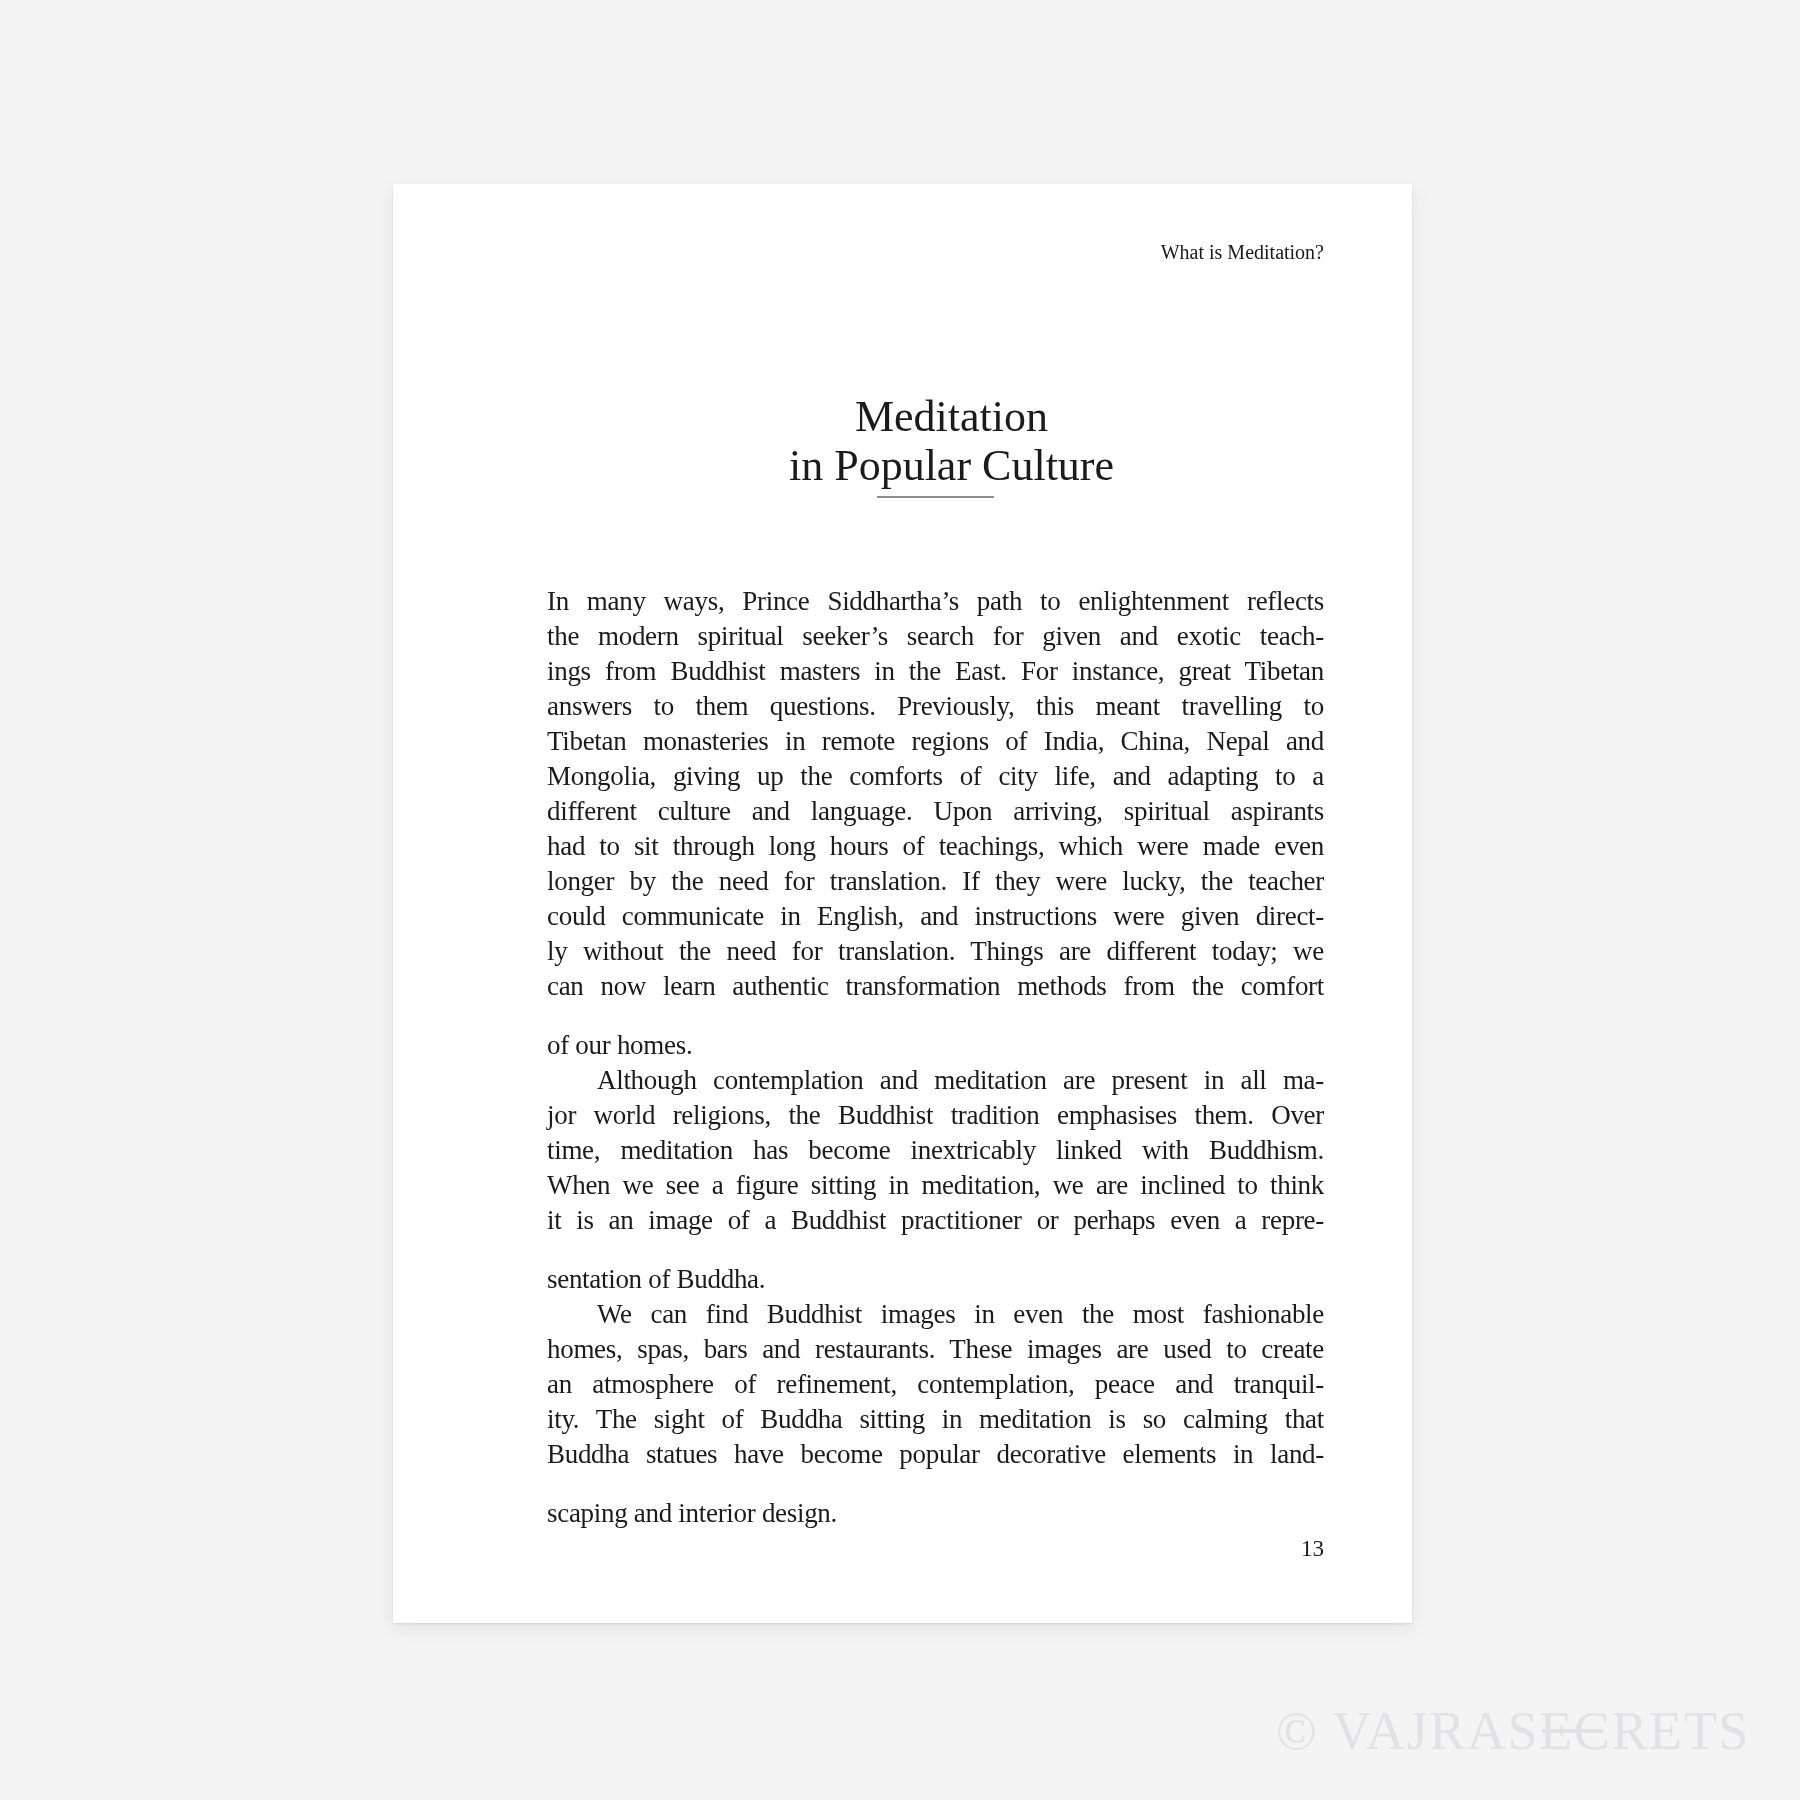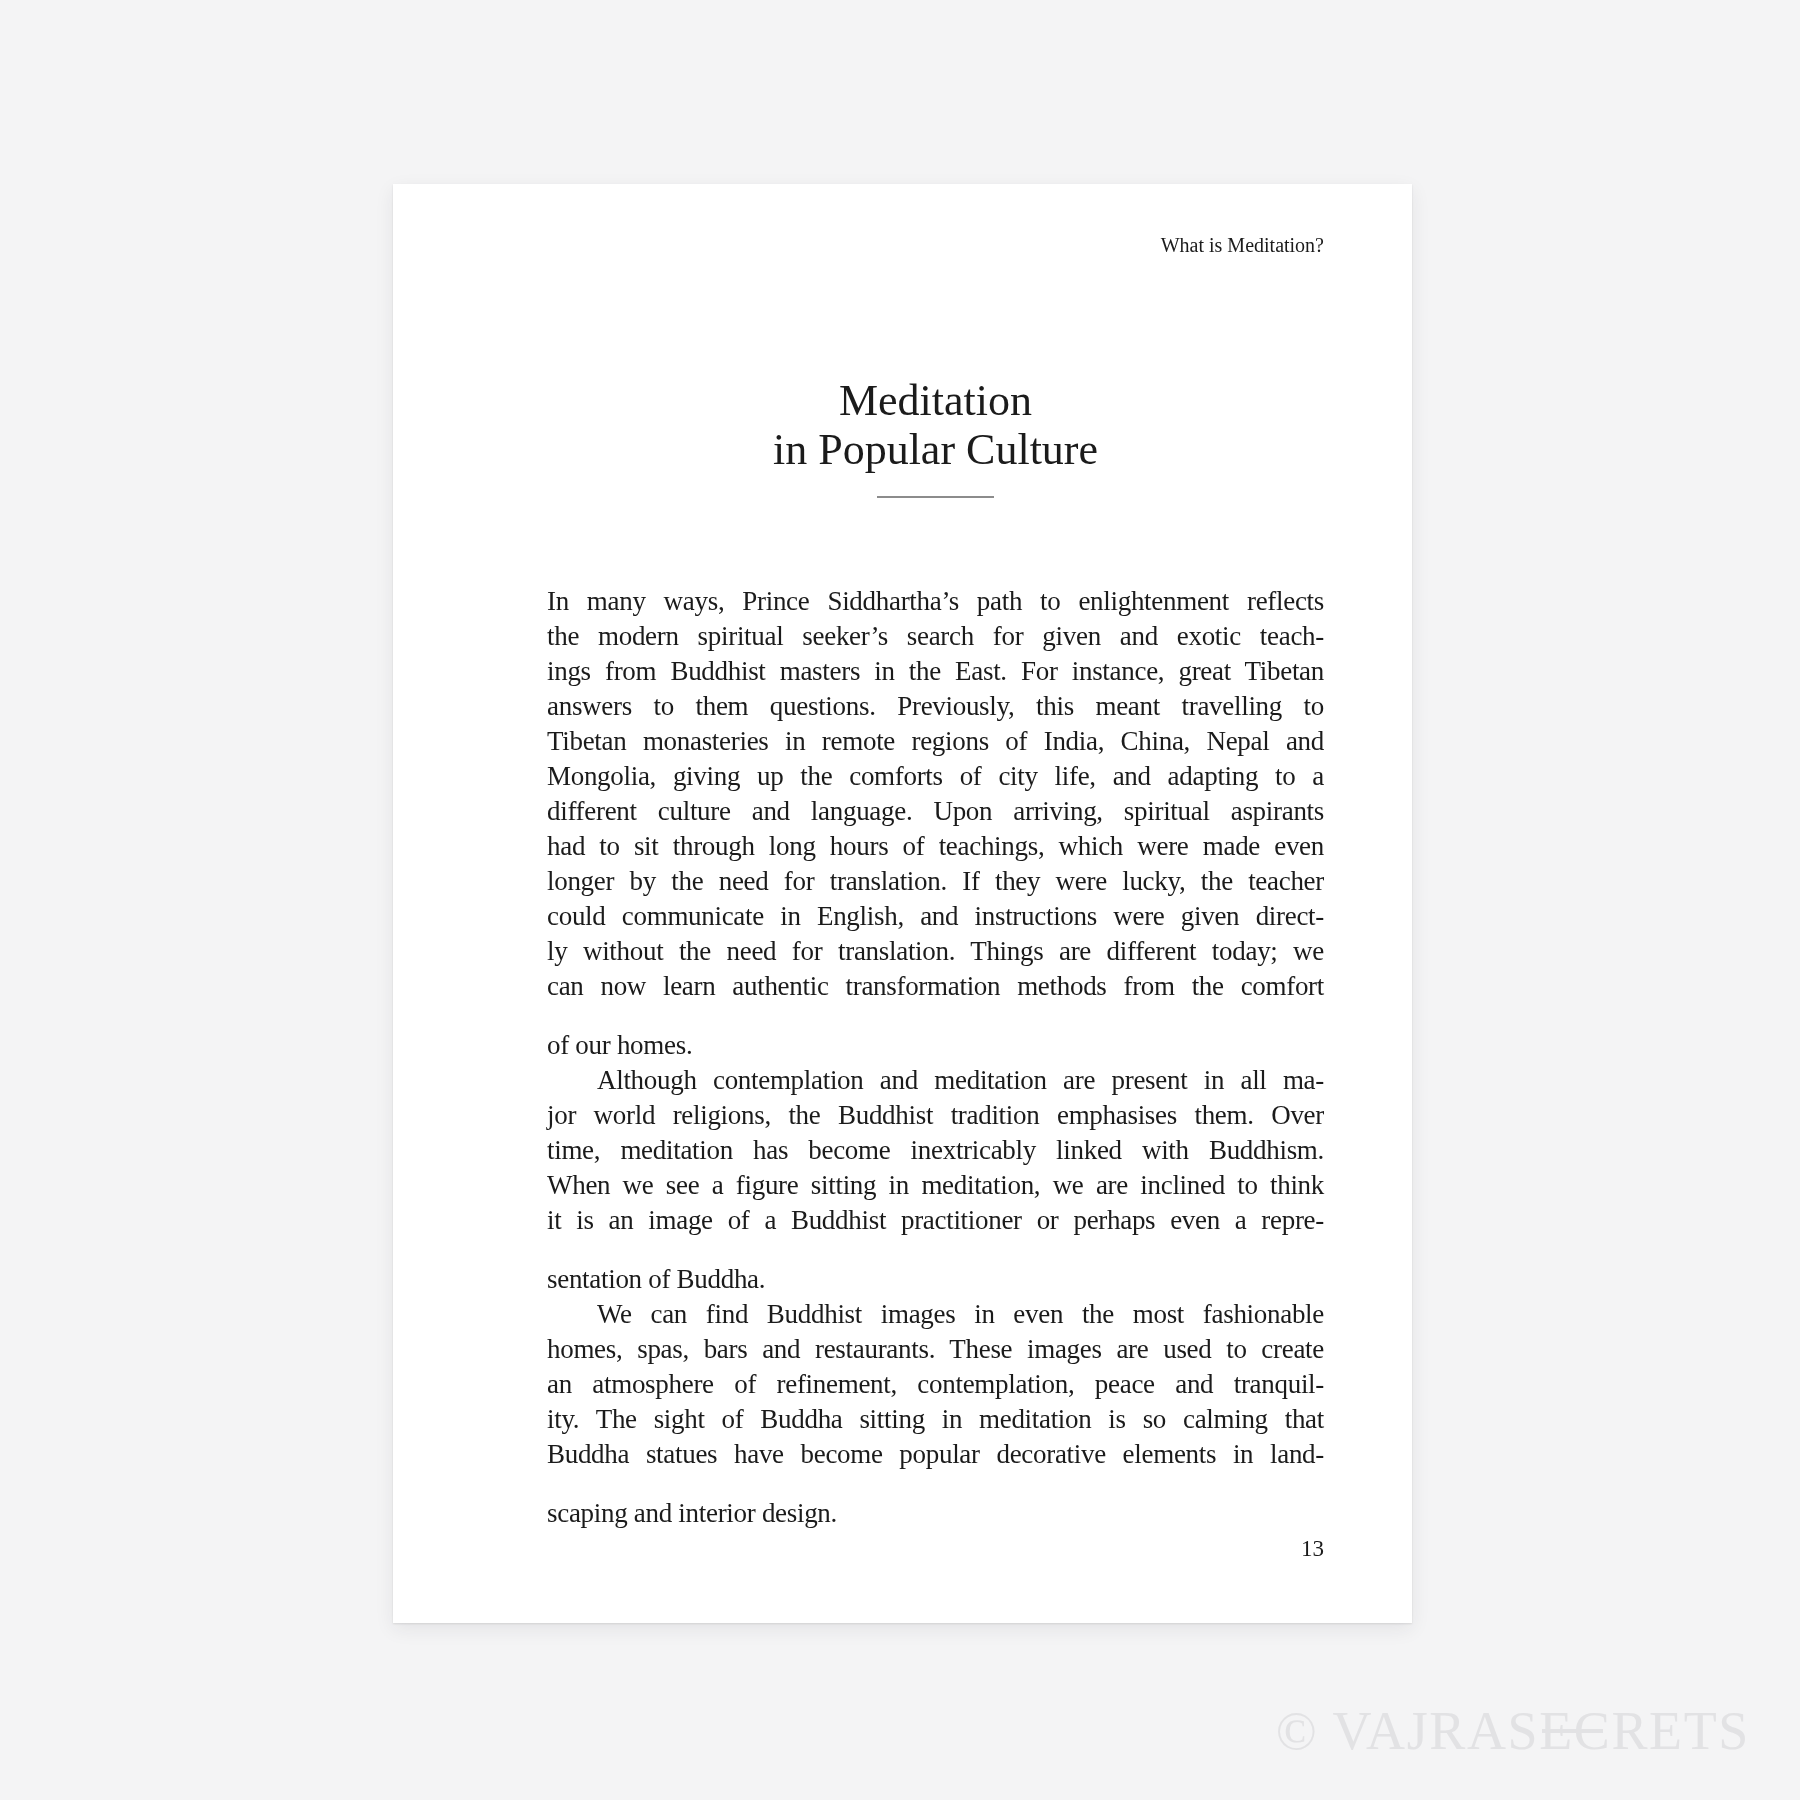--- a/index.html
+++ b/index.html
@@ -19,34 +19,34 @@
     position: absolute;
     left: 393px;
     top: 184px;
     width: 1019px;
     height: 1439px;
     background: var(--page-bg, #ffffff);
     box-shadow: 0 1px 2px rgba(0,0,0,0.10), 0 6px 18px rgba(40,40,50,0.08);
   }
   .running-head {
     position: absolute;
-    top: 48px;
+    top: 55px;
     left: 154px;
     width: 777px;
     text-align: right;
     font-size: 20px;
     line-height: 26px;
     color: var(--ink, #1b1b1b);
   }
   .chapter-title {
     position: absolute;
     top: 192px;
     left: 154px;
     width: 777px;
-    margin: 0;
+    margin: 16px;
     text-align: center;
     font-size: 44px;
     line-height: 49px;
     font-weight: normal;
     color: var(--ink, #1b1b1b);
   }
   .chapter-title .title-line { display: block; }
   .title-divider {
     position: absolute;
     top: 312px;

